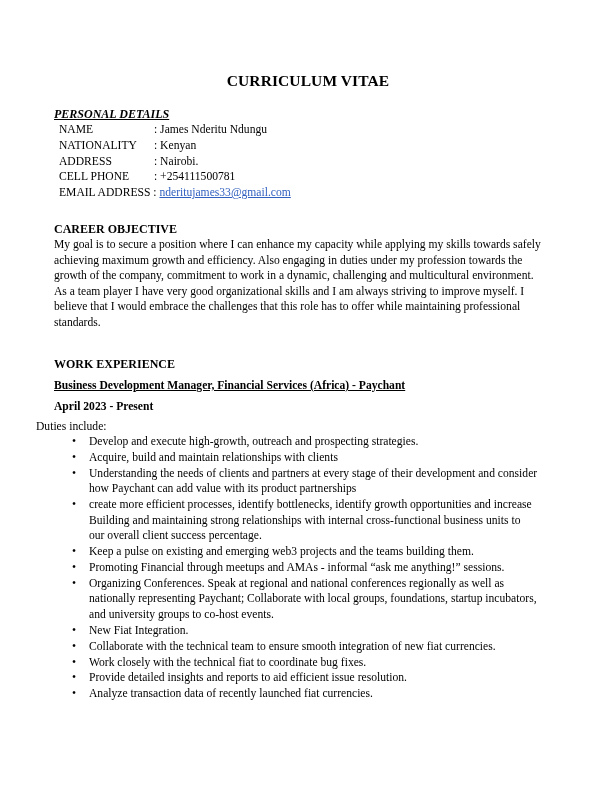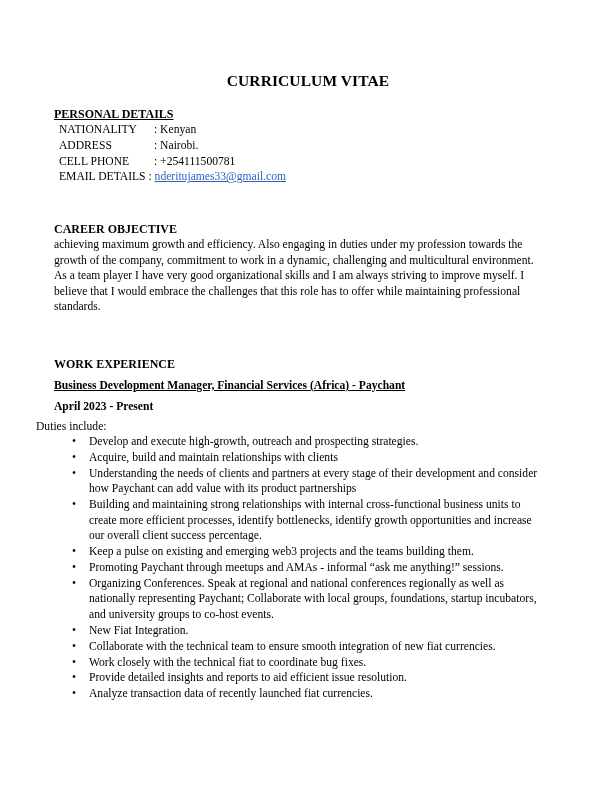--- a/index.html
+++ b/index.html
@@ -37,21 +37,21 @@
       padding-left: 4px;
       box-sizing: border-box;
     }
     .section-heading {
       position: absolute;
       left: 54px;
       font-weight: bold;
       font-size: 12px;
       line-height: 15px;
     }
-    .underline { text-decoration: underline; }
+    .underline { text-decoration: underline; font-style: italic; }
     .details {
       position: absolute;
       left: 59px;
       top: 122px;
     }
     .detail-row {
       display: flex;
       height: 15.8px;
       white-space: nowrap;
     }
@@ -104,39 +104,44 @@
 <body>
 
 <div class="page">
 
   <div class="title">CURRICULUM VITAE</div>
 
   <div class="section-heading underline" style="top:107px;">PERSONAL DETAILS</div>
 
   <div class="details">
     <div class="detail-row">
+      <span class="detail-label">NAME</span>
+      <span class="detail-value">: James Nderitu Ndungu</span>
+    </div>
+    <div class="detail-row">
       <span class="detail-label">NATIONALITY</span>
       <span class="detail-value">: Kenyan</span>
     </div>
     <div class="detail-row">
       <span class="detail-label">ADDRESS</span>
       <span class="detail-value">: Nairobi.</span>
     </div>
     <div class="detail-row">
       <span class="detail-label">CELL PHONE</span>
       <span class="detail-value">: +254111500781</span>
     </div>
     <div class="detail-row">
-      <span class="detail-label wide">EMAIL DETAILS</span>
+      <span class="detail-label wide">EMAIL ADDRESS</span>
       <span class="detail-value"><span style="white-space:pre"> : </span><a href="#">nderitujames33@gmail.com</a></span>
     </div>
   </div>
 
   <div class="section-heading" style="top:222px;">CAREER OBJECTIVE</div>
   <div class="paragraph" style="top:237px;">
+    <div>My goal is to secure a position where I can enhance my capacity while applying my skills towards safely</div>
     <div>achieving maximum growth and efficiency. Also engaging in duties under my profession towards the</div>
     <div>growth of the company, commitment to work in a dynamic, challenging and multicultural environment.</div>
     <div>As a team player I have very good organizational skills and I am always striving to improve myself. I</div>
     <div>believe that I would embrace the challenges that this role has to offer while maintaining professional</div>
     <div>standards.</div>
   </div>
 
   <div class="section-heading" style="top:357px;">WORK EXPERIENCE</div>
   <div class="job-line" style="top:378px;text-decoration:underline;">Business Development Manager, Financial Services (Africa) - Paychant</div>
   <div class="job-line" style="top:399px;">April 2023 - Present</div>
@@ -151,31 +156,31 @@
       <span class="bullet">•</span>
       <div>Acquire, build and maintain relationships with clients</div>
     </li>
     <li>
       <span class="bullet">•</span>
       <div>Understanding the needs of clients and partners at every stage of their development and consider</div>
       <div>how Paychant can add value with its product partnerships</div>
     </li>
     <li>
       <span class="bullet">•</span>
+      <div>create more efficient processes, identify bottlenecks, identify growth opportunities and increase</div>
       <div>Building and maintaining strong relationships with internal cross-functional business units to</div>
-      <div>create more efficient processes, identify bottlenecks, identify growth opportunities and increase</div>
       <div>our overall client success percentage.</div>
     </li>
     <li>
       <span class="bullet">•</span>
       <div>Keep a pulse on existing and emerging web3 projects and the teams building them.</div>
     </li>
     <li>
       <span class="bullet">•</span>
-      <div>Promoting Paychant through meetups and AMAs - informal “ask me anything!” sessions.</div>
+      <div>Promoting Financial through meetups and AMAs - informal “ask me anything!” sessions.</div>
     </li>
     <li>
       <span class="bullet">•</span>
       <div>Organizing Conferences. Speak at regional and national conferences regionally as well as</div>
       <div>nationally representing Paychant; Collaborate with local groups, foundations, startup incubators,</div>
       <div>and university groups to co-host events.</div>
     </li>
     <li>
       <span class="bullet">•</span>
       <div>New Fiat Integration.</div>

